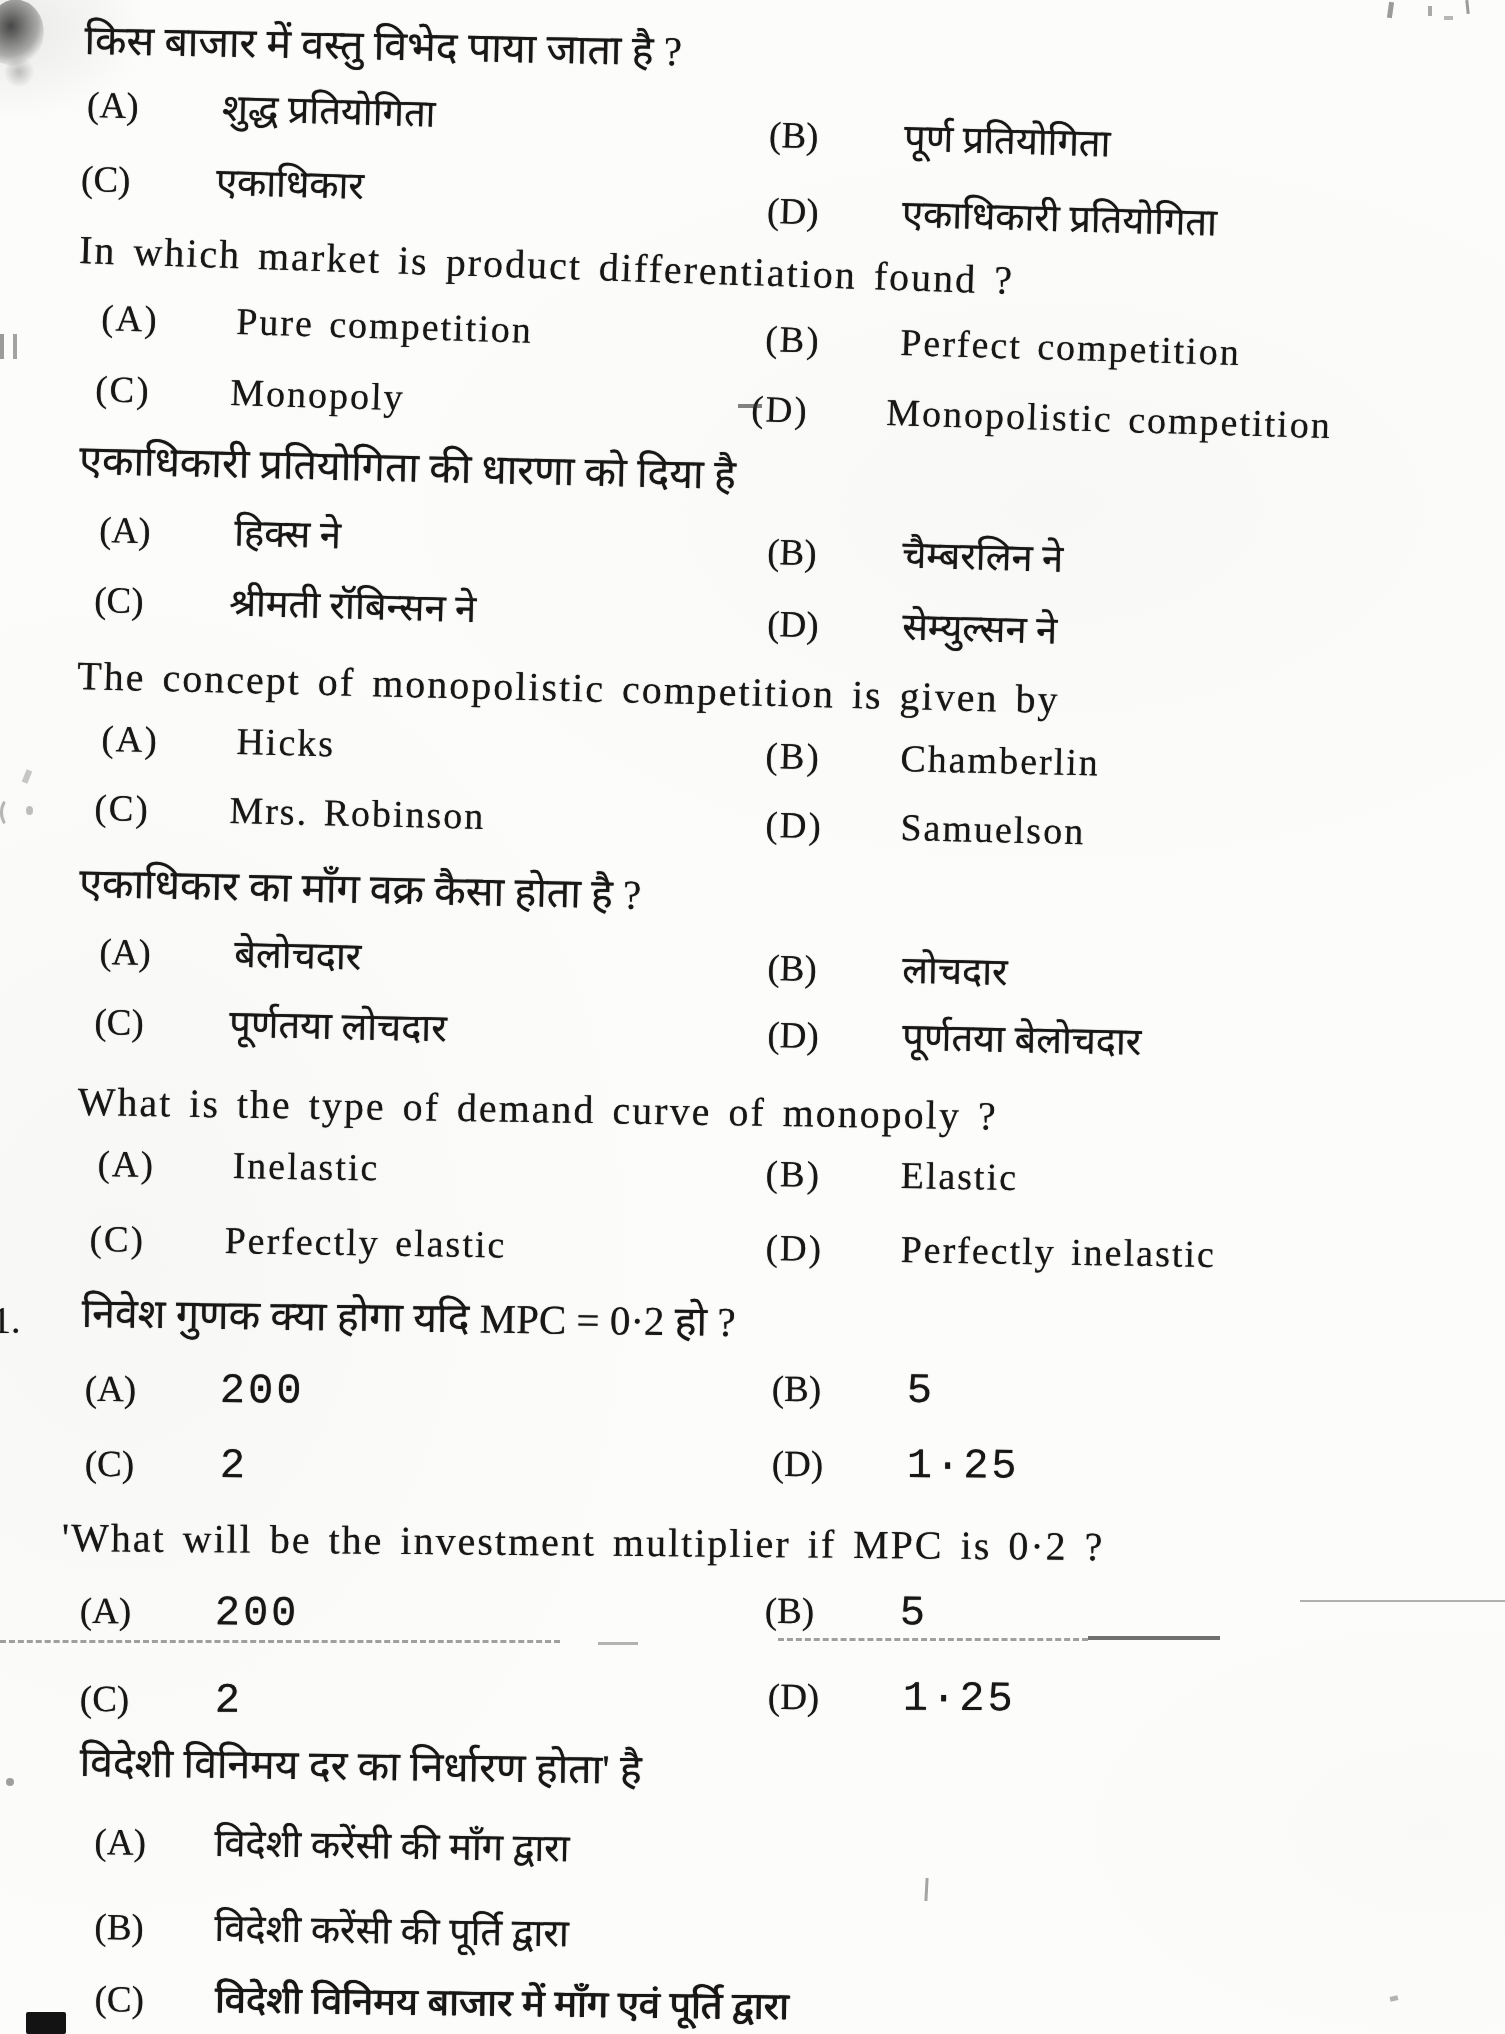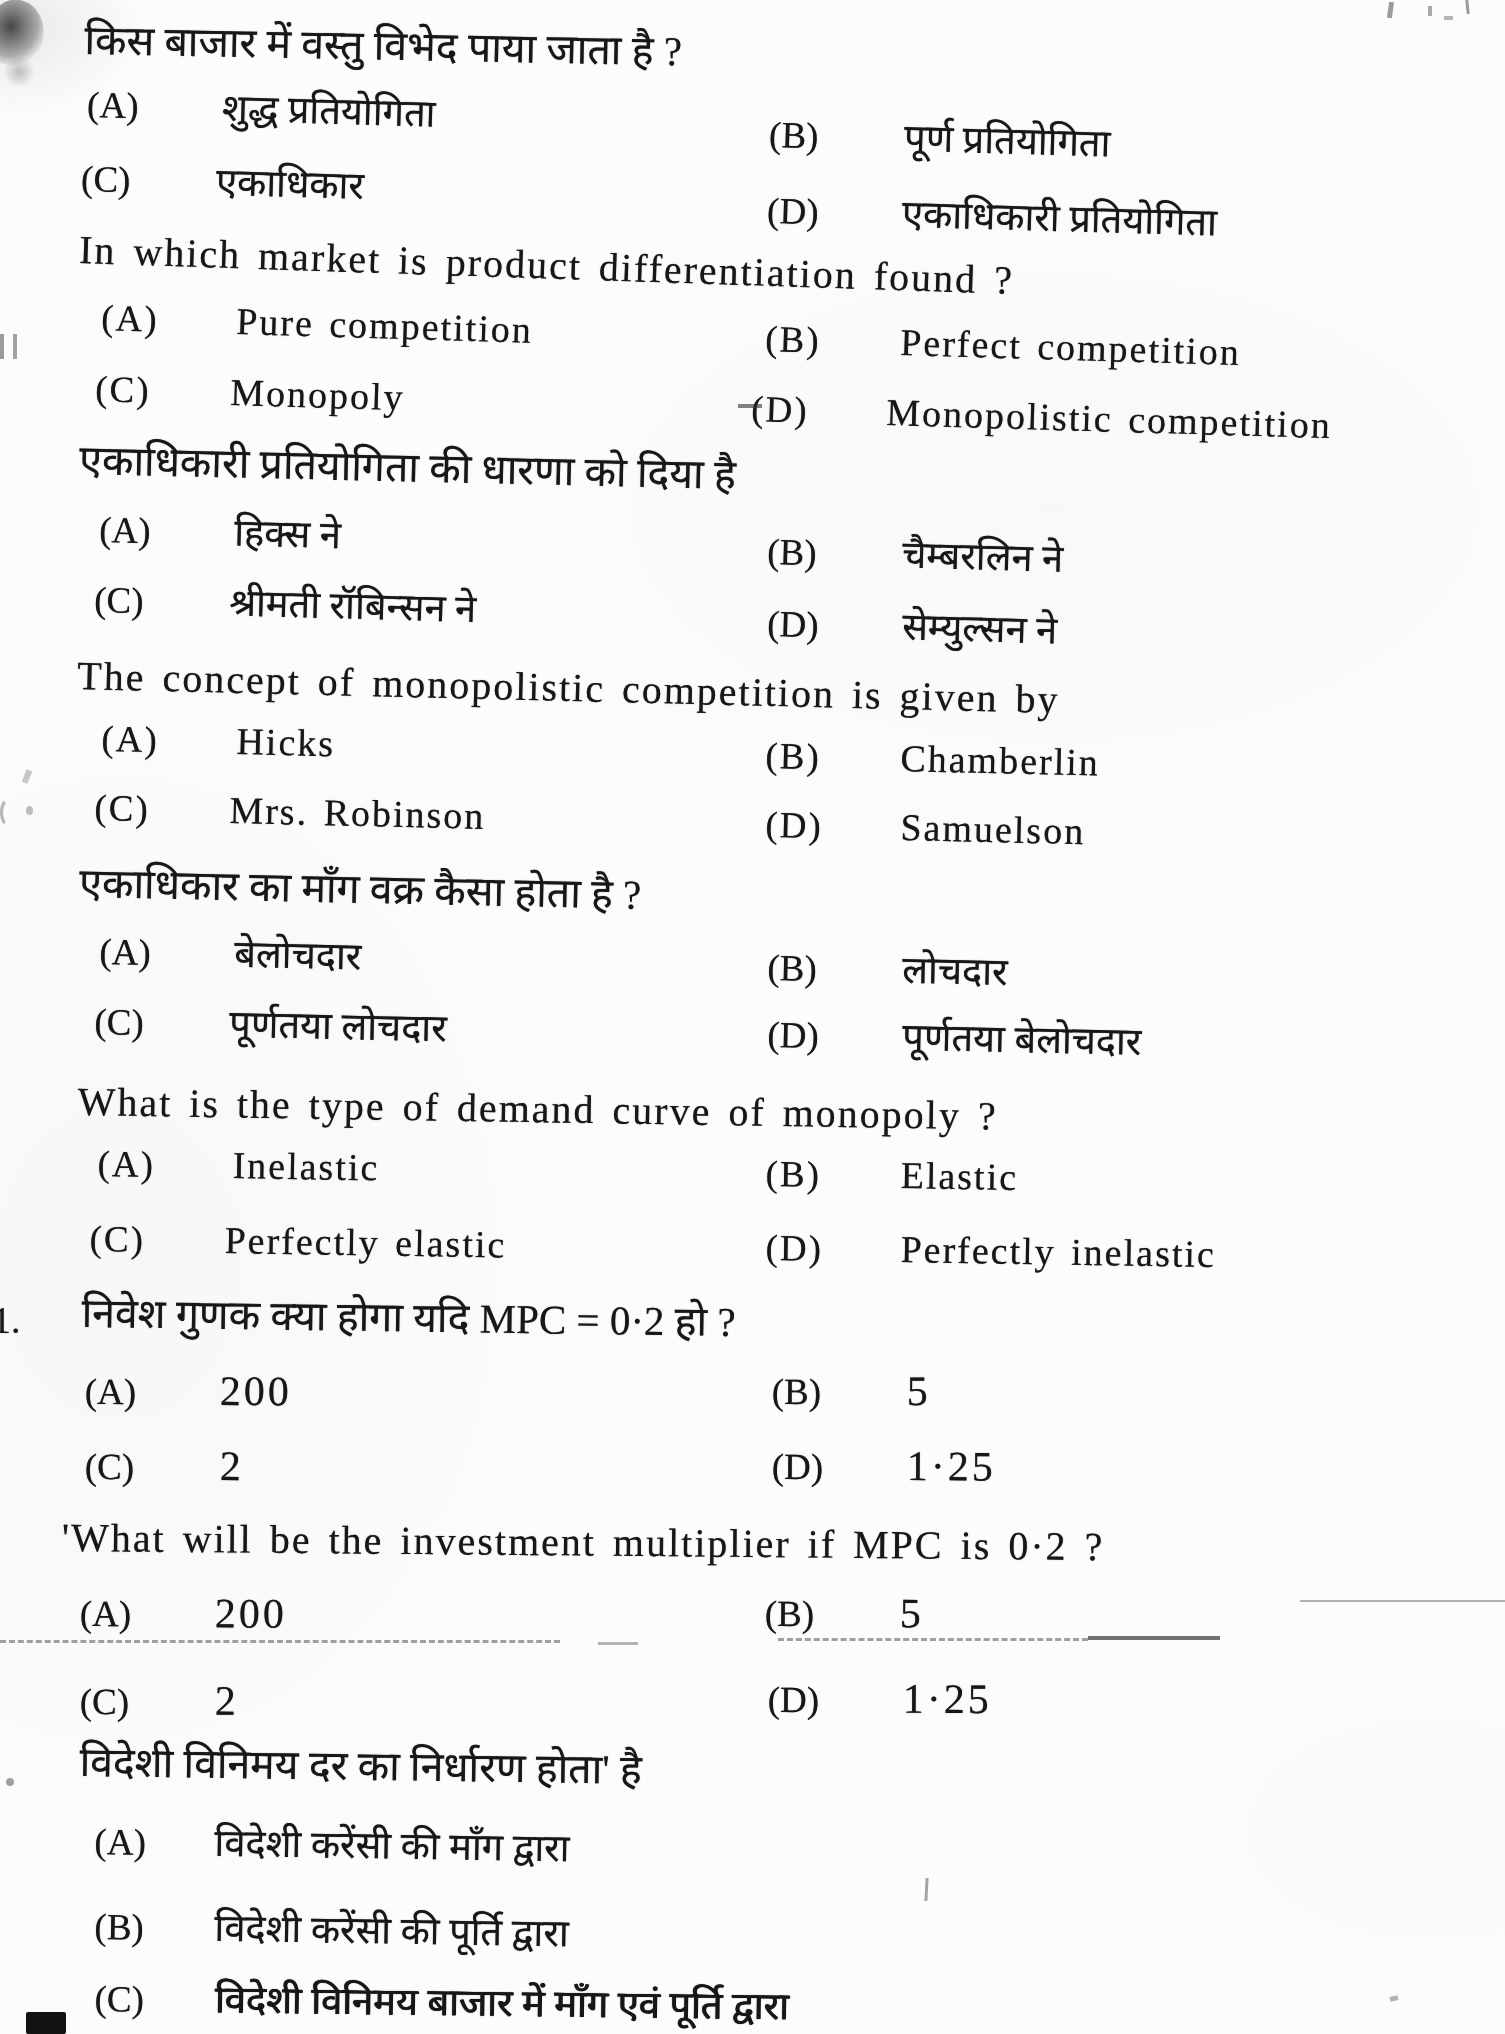--- a/index.html
+++ b/index.html
@@ -15,21 +15,21 @@
     color:#1b1a18;
   }
   .content{position:absolute;inset:0;filter:blur(0.35px) contrast(1.03);}
   .line{position:absolute;white-space:nowrap;text-shadow:0 0 0.9px rgba(25,25,25,.75);transform-origin:left top;}
   .q{font-size:41px;}
   .q.en{font-size:40px;letter-spacing:2px;word-spacing:5px;}
   .opt{display:flex;align-items:baseline;font-size:38px;}
   .opt.en{letter-spacing:2px;word-spacing:4px;}
   .opt .ltr{display:inline-block;min-width:135px;font-size:37px;}
   .opt.wide .ltr{min-width:120px;}
-  .opt.num .txt{font-size:42px;letter-spacing:3px;}
+  .opt.num .txt{font-size:42px;letter-spacing:3px;font-family:Liberation Mono, monospace;}
   .bold{text-shadow:0.9px 0 0 #1b1a18, 0 0 1.1px rgba(0,0,0,.8);}
 
   
   .b0q{left:85px;top:10px;transform:rotate(1.1deg);}
   .b1q{left:80px;top:226px;transform:rotate(1.9deg);}
   .b2q{left:80px;top:430px;transform:rotate(1.3deg);}
   .b3q{left:78px;top:652px;transform:rotate(1.4deg);}
   .b4q{left:80px;top:853px;transform:rotate(1.2deg);}
   .b5q{left:78px;top:1078px;transform:rotate(0.9deg);}
   .b6q{left:82px;top:1283px;transform:rotate(0.8deg);}

